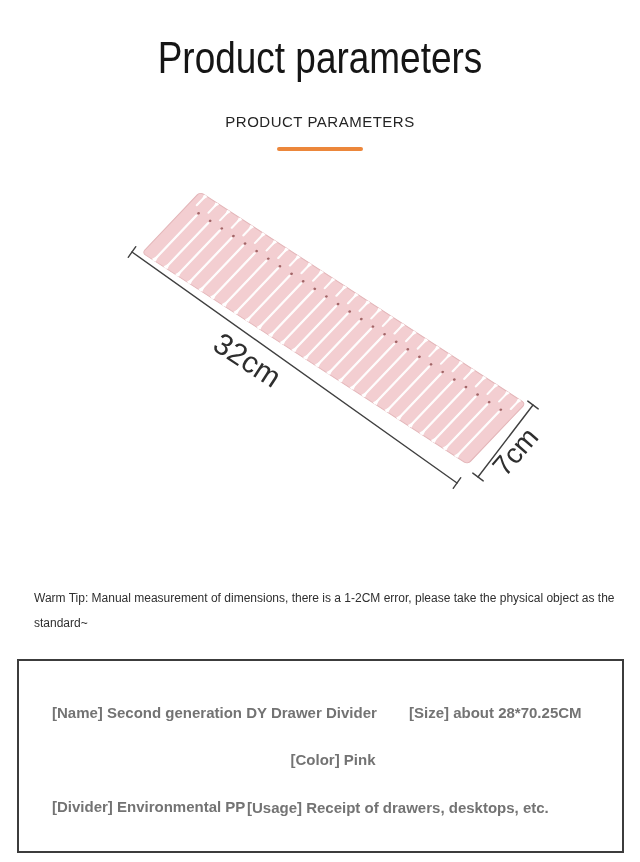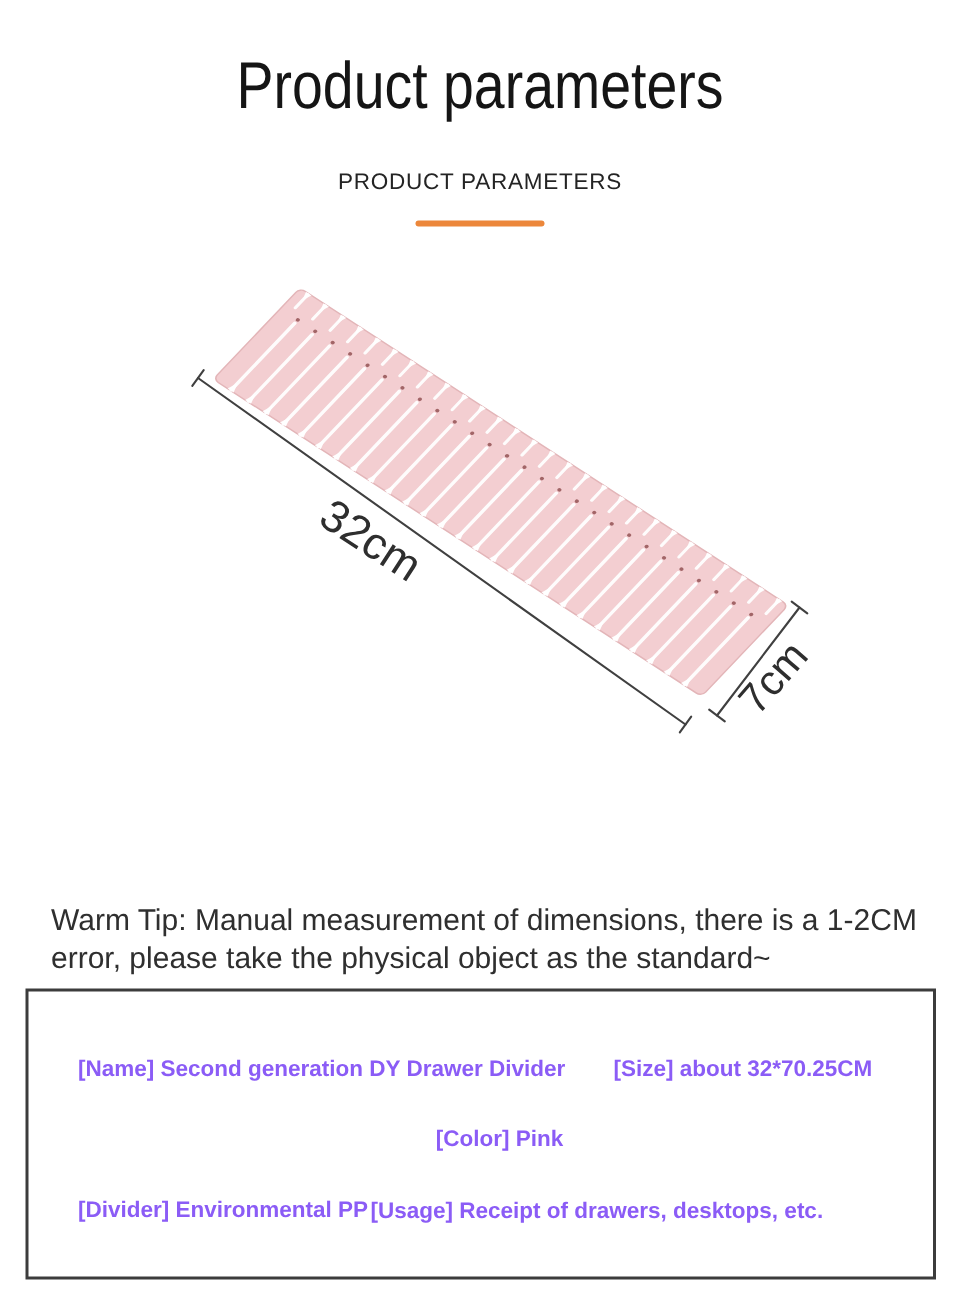--- a/index.html
+++ b/index.html
@@ -58,43 +58,42 @@
   }
   .dim-label {
     font-family: "Liberation Sans", sans-serif;
     fill: #2e2e2e;
   }
   .warm-tip {
     position: absolute;
     top: 586px;
     left: 34px;
     width: 586px;
-    font-size: 20px;
+    font-size: 12px;
     line-height: 25px;
     color: #2f2f2f;
-    margin-top: 16px;
   }
   .specs-box {
     position: absolute;
     left: 17px;
     top: 659px;
     width: 607px;
     height: 194px;
     border: 2px solid #3c3c3c;
     background: #ffffff;
   }
   .spec-row {
     position: absolute;
     left: 33px;
     right: 8px;
     height: 20px;
     font-size: 15px;
     line-height: 19px;
     font-weight: 700;
-    color: #8b5cf6;
+    color: #737373;
     white-space: nowrap;
   }
   .spec-row.r1 { top: 42px; }
   .spec-row.r2 { top: 89px; text-align: center; }
   .spec-row.r3 { top: 136px; }
   .spec-right { position: absolute; top: 0; white-space: nowrap; }
   .spec-row.r1 .spec-right { left: 357px; }
   .spec-row.r2 .spec-right { left: 195px; margin-top: 48px; }
 </style>
 </head>
@@ -268,21 +267,21 @@
     <text class="dim-label" transform="translate(246,202) rotate(33)" font-size="30" text-anchor="middle" dominant-baseline="middle">32cm</text>
 
     <text class="dim-label" transform="translate(517,293) rotate(-49)" font-size="28" text-anchor="middle" dominant-baseline="middle">7cm</text>
   </svg>
 
   <div class="warm-tip">Warm Tip: Manual measurement of dimensions, there is a 1-2CM error, please take the physical object as the standard~</div>
 
   <div class="specs-box">
     <div class="spec-row r1">
       <span>[Name] Second generation DY Drawer Divider</span>
-      <span class="spec-right">[Size] about 32*70.25CM</span>
+      <span class="spec-right">[Size] about 28*70.25CM</span>
     </div>
     <div class="spec-row r2">
       <span>[Color] Pink</span>
       <span class="spec-right">[Usage] Receipt of drawers, desktops, etc.</span>
     </div>
     <div class="spec-row r3">
       <span>[Divider] Environmental PP</span>
     </div>
   </div>
 

